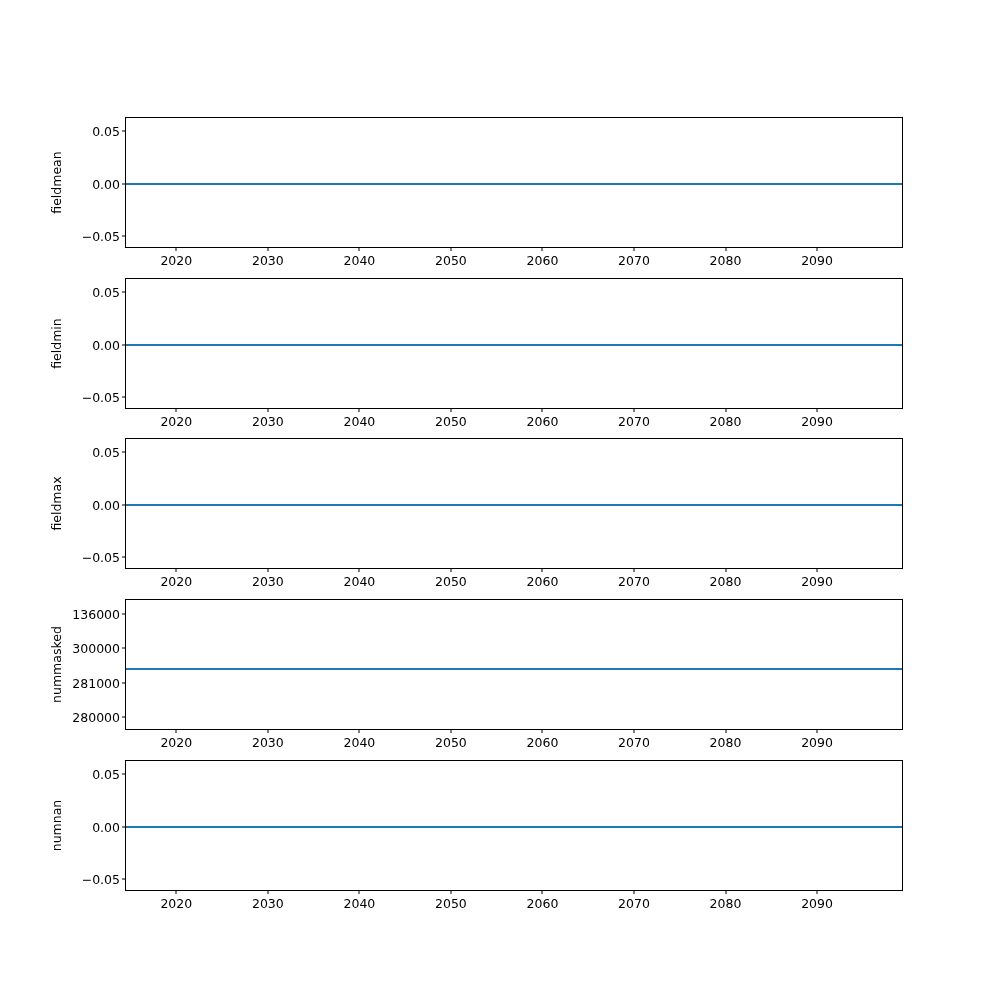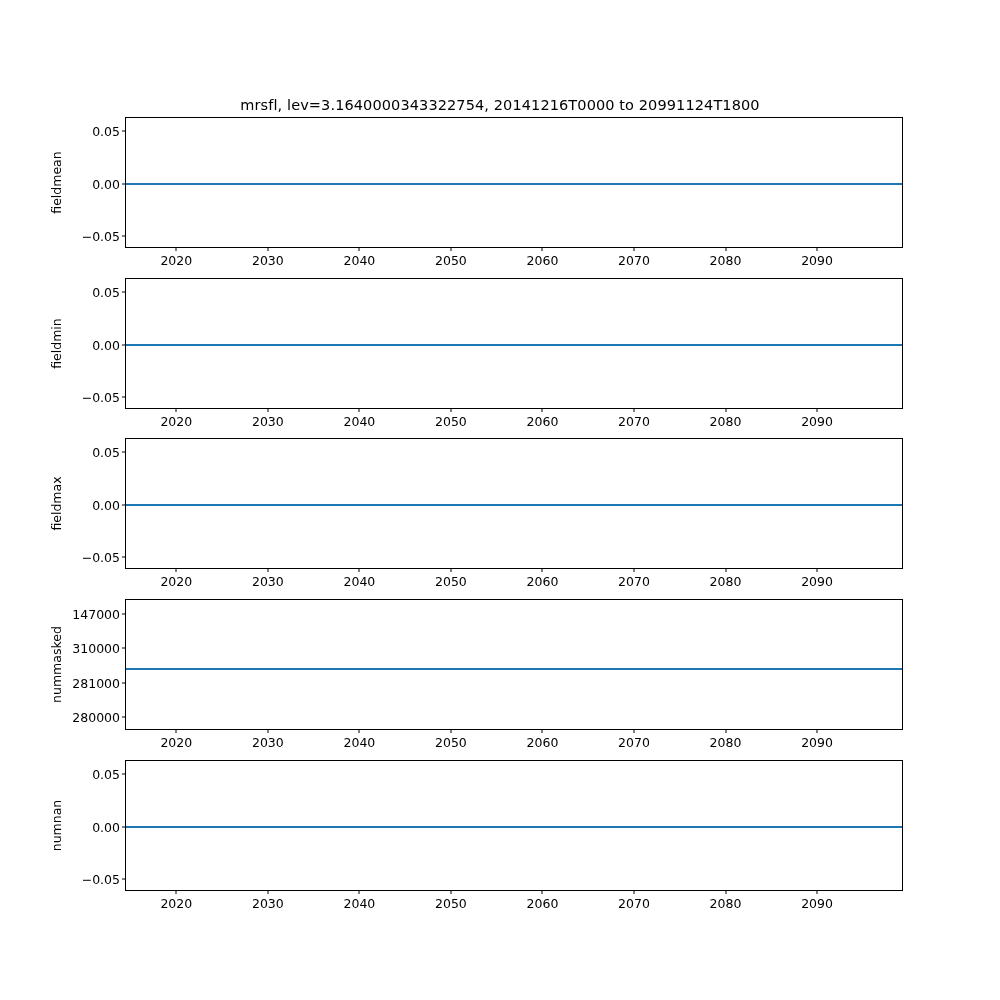--- a/index.html
+++ b/index.html
@@ -95,21 +95,20 @@
     position: absolute;
     font-size: 12.5px;
     text-align: center;
     color: #000;
   }
 </style>
 </head>
 <body>
 
 <div id="figure">
-  <div class="fig-title">mrsfl, lev=3.1640000343322754, 20141216T0000 to 20991124T1800</div>
   <div id="panels">
       <div class="panel" style="left: 125px; top: 117px; width: 778px; height: 131px;">
         <div class="ytick" style="top: 117.9px;">−0.05</div>
         <div class="ytickmark" style="top: 117.9px;"></div>
         <div class="ytick" style="top: 65.5px;">0.00</div>
         <div class="ytickmark" style="top: 65.5px;"></div>
         <div class="ytick" style="top: 13.1px;">0.05</div>
         <div class="ytickmark" style="top: 13.1px;"></div>
         <div class="xtick" style="left: 50.3412px;">2020</div>
         <div class="xtickmark" style="left: 50.3412px;"></div>
@@ -180,23 +179,23 @@
         <div class="xtick" style="left: 691.047px;">2090</div>
         <div class="xtickmark" style="left: 691.047px;"></div>
         <div class="plotline" style="top: 64.5px; background: rgb(31, 119, 180);"></div>
       </div>
       <div class="ylabel" style="left: -4px; top: 503.5px; width: 120px; text-align: center; margin-top: -8px; transform-origin: 50% 50%;">fieldmax</div>
       <div class="panel" style="left: 125px; top: 599px; width: 778px; height: 131px;">
         <div class="ytick" style="top: 117.211px;">280000</div>
         <div class="ytickmark" style="top: 117.211px;"></div>
         <div class="ytick" style="top: 82.7368px;">281000</div>
         <div class="ytickmark" style="top: 82.7368px;"></div>
-        <div class="ytick" style="top: 48.2632px;">310000</div>
+        <div class="ytick" style="top: 48.2632px;">300000</div>
         <div class="ytickmark" style="top: 48.2632px;"></div>
-        <div class="ytick" style="top: 13.7895px;">147000</div>
+        <div class="ytick" style="top: 13.7895px;">136000</div>
         <div class="ytickmark" style="top: 13.7895px;"></div>
         <div class="xtick" style="left: 50.3412px;">2020</div>
         <div class="xtickmark" style="left: 50.3412px;"></div>
         <div class="xtick" style="left: 141.871px;">2030</div>
         <div class="xtickmark" style="left: 141.871px;"></div>
         <div class="xtick" style="left: 233.4px;">2040</div>
         <div class="xtickmark" style="left: 233.4px;"></div>
         <div class="xtick" style="left: 324.929px;">2050</div>
         <div class="xtickmark" style="left: 324.929px;"></div>
         <div class="xtick" style="left: 416.459px;">2060</div>

